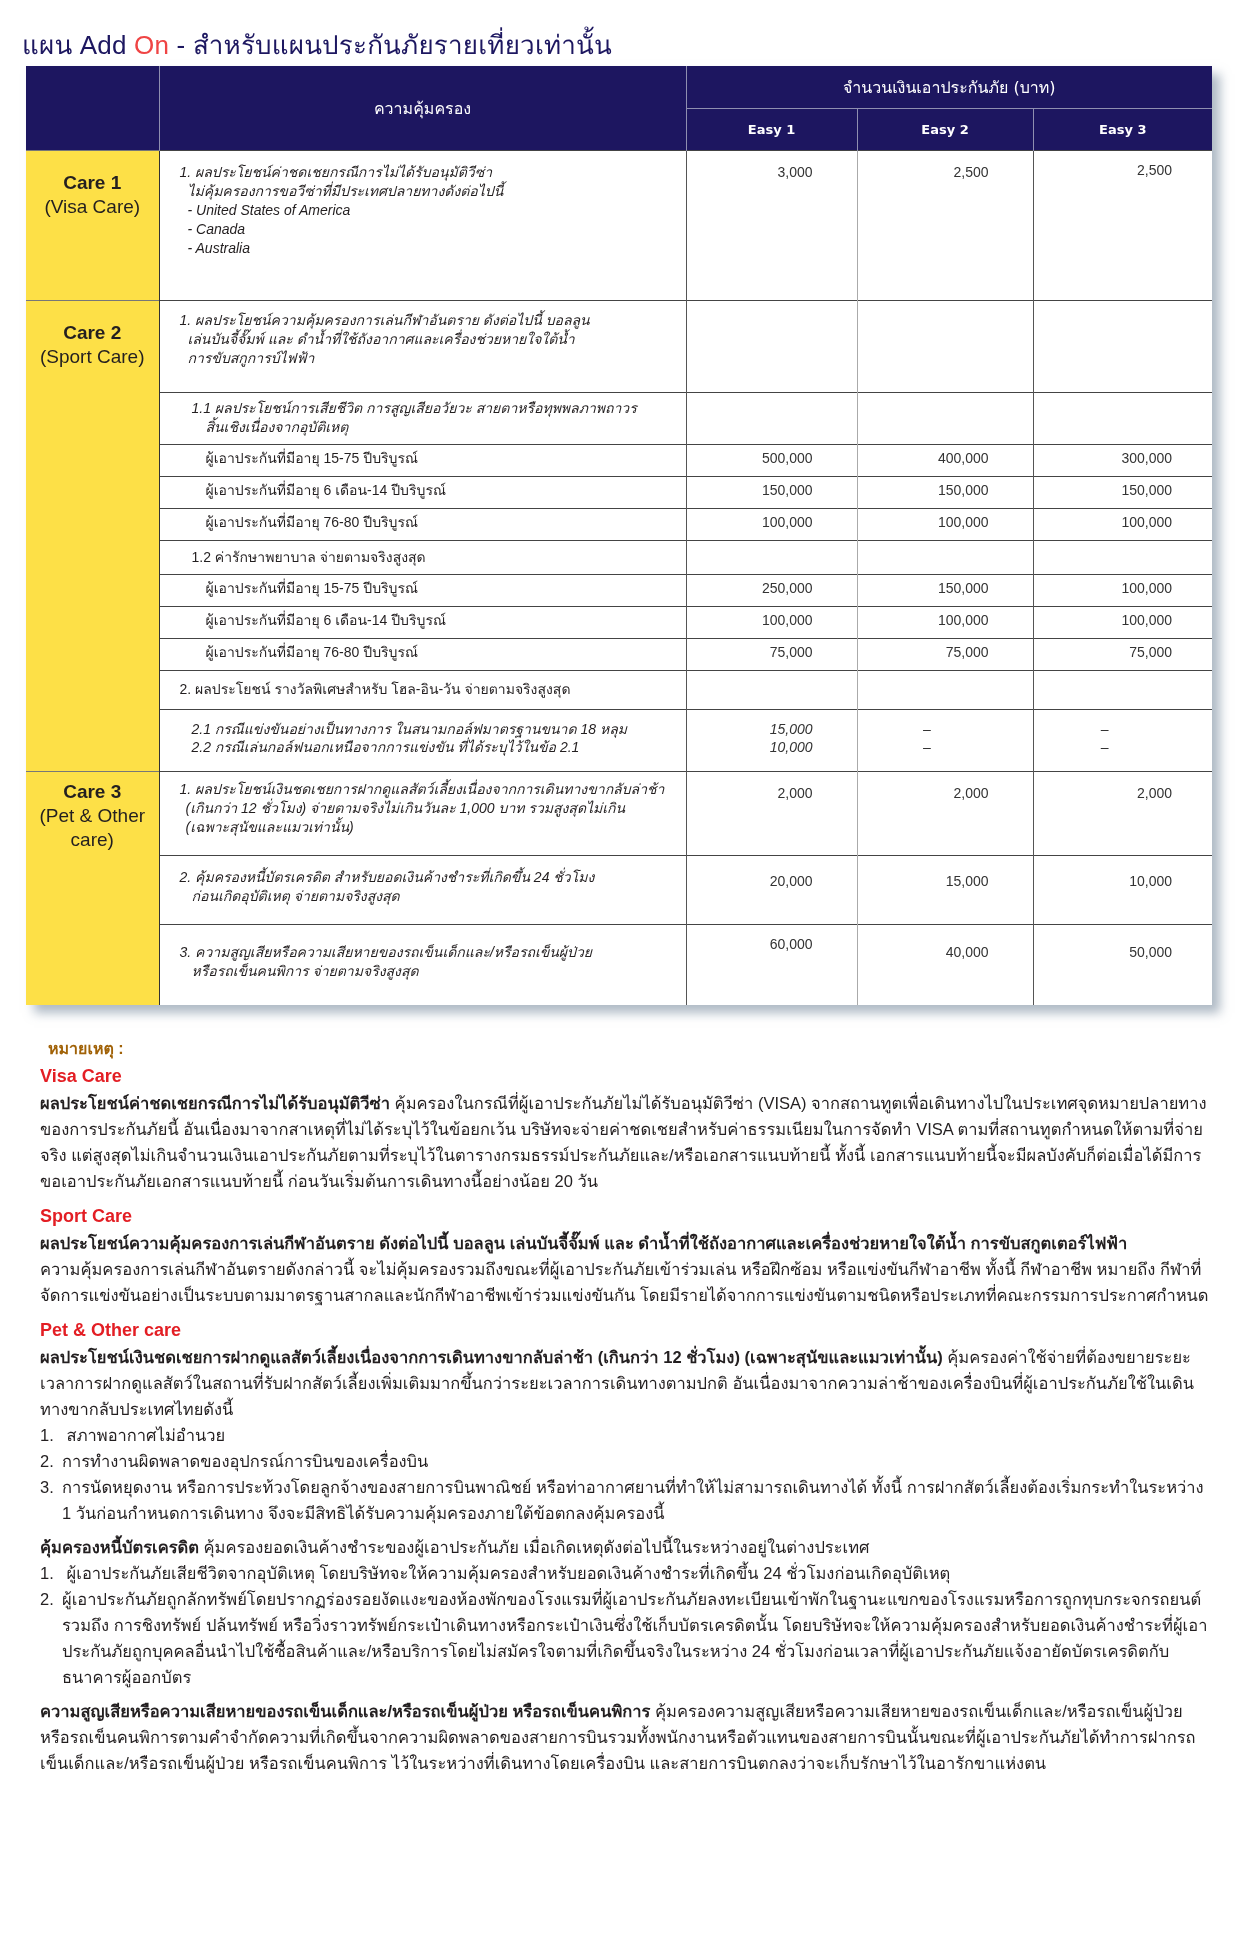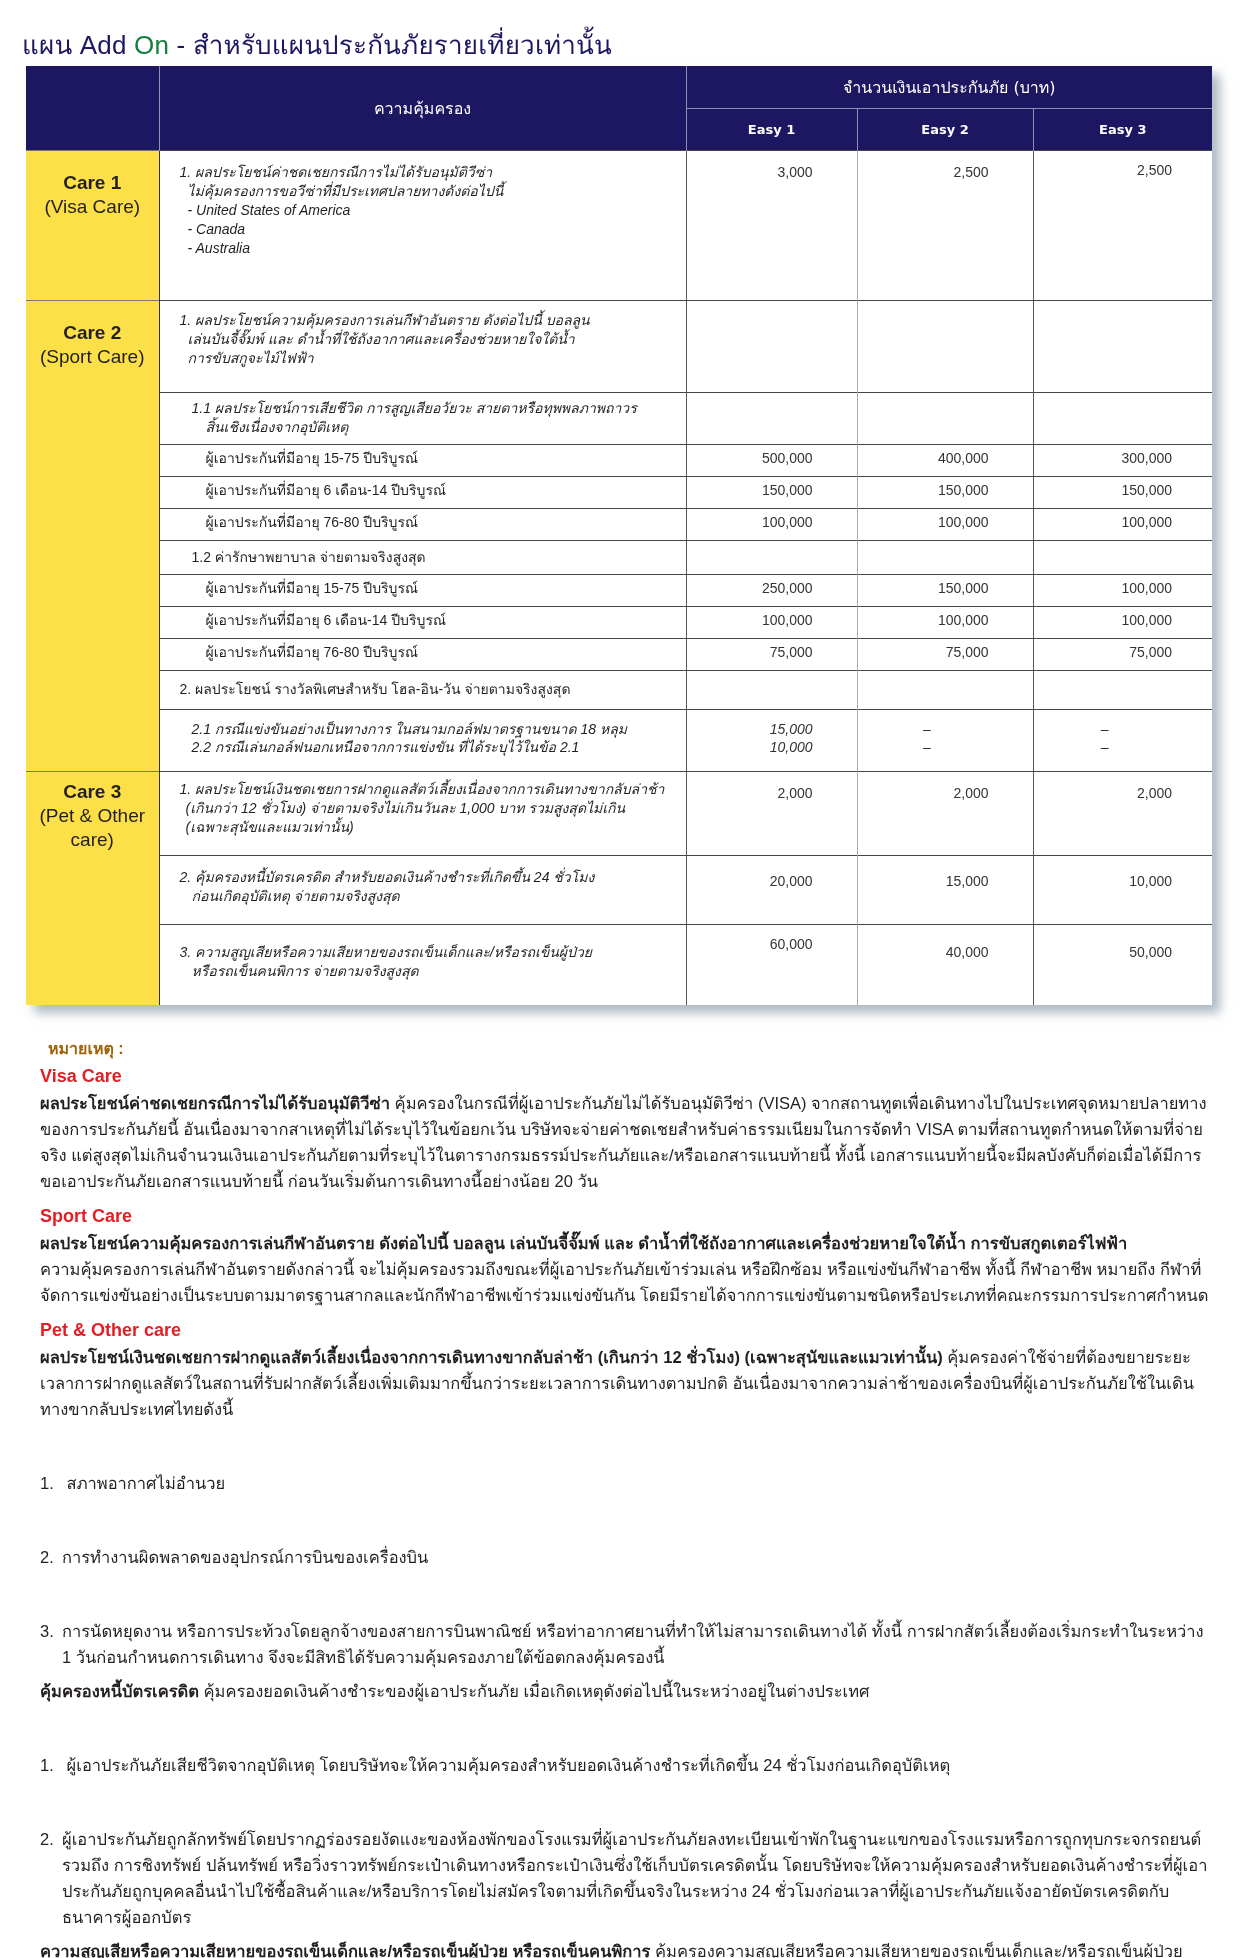--- a/index.html
+++ b/index.html
@@ -1,20 +1,20 @@
 <!DOCTYPE html>
 <html><head>
 <meta charset="utf-8">
 <style>
   html, body { margin:0; padding:0; background:#ffffff; }
   body { width:1241px; height:1958px; position:relative; overflow:hidden;
          font-family:"DejaVu Sans","Liberation Sans",sans-serif; color:#231f20; }
   .title { position:absolute; left:22px; top:24px; font-size:26px; color:#1d1760;
            font-family:"Liberation Sans","DejaVu Sans",sans-serif; letter-spacing:0.2px; white-space:nowrap; }
-  .title .accent { color:#15803d; }
+  .title .accent { color:#ef4444; }
 
   .table-wrap { position:absolute; left:26px; top:66px; width:1186px;
                 box-shadow: 8px 8px 10px rgba(110,130,150,0.55); background:#fff; }
   table { border-collapse:collapse; width:1186px; table-layout:fixed; }
   th { background:#1d1660; color:#ffffff; font-weight:normal; }
   th.cov { font-size:16px; border-right:1px solid #8f8fb0; }
   th.amt { font-size:16px; height:40px; border-bottom:1px solid #8f8fb0; }
   th.easy { font-size:13px; font-weight:bold; height:39px; border-left:1px solid #8f8fb0; }
   td { font-size:13px; line-height:19px; vertical-align:top; border-top:1px solid #444; }
   td.care { background:#fde047; text-align:center; vertical-align:top; padding-top:20px; border-top:1px solid #777;
@@ -31,21 +31,21 @@
   .line { display:block;font-style:italic; }
 
   .notes { position:absolute; left:40px; top:1036px; width:1170px;
            font-family:"Liberation Sans","DejaVu Sans",sans-serif; font-size:16.5px; line-height:26px; color:#231f20; }
   .notes .red { color:#a16207; font-weight:bold; }
   .notes .remark { font-size:16px; margin-left:8px; }
   .notes h3 { margin:0; color:#e31e24; font-size:18px; line-height:28px; }
   .notes p { margin:0 0 8px 0; }
   .notes b { font-weight:bold; }
   .notes ol { margin:0 0 8px 0; padding:0; list-style:none; }
-  .notes ol li { padding-left:22px; text-indent:-22px;margin-top:48px; }
+  .notes ol li { padding-left:22px; text-indent:-22px; }
   .notes ol li .n { display:inline-block; width:22px; text-indent:0; }
 </style>
 </head>
 <body>
 
 <div class="title"><span>แผน Add </span><span class="accent">On</span><span> - สำหรับแผนประกันภัยรายเที่ยวเท่านั้น</span></div>
 
 <div class="table-wrap">
 <table>
   <colgroup>
@@ -81,21 +81,21 @@
       <td class="num" style="padding-top:12px">3,000</td>
       <td class="num e2" style="padding-top:12px">2,500</td>
       <td class="num e3" style="padding-top:10px">2,500</td>
     </tr>
 
     <tr style="height:92px">
       <td class="care" rowspan="11"><span class="care-name">Care 2</span><span>(Sport Care)</span></td>
       <td class="desc" style="padding-top:10px">
         <span class="line">1. ผลประโยชน์ความคุ้มครองการเล่นกีฬาอันตราย ดังต่อไปนี้ บอลลูน</span>
         <span class="line" style="padding-left:8px">เล่นบันจี้จั๊มพ์ และ ดำน้ำที่ใช้ถังอากาศและเครื่องช่วยหายใจใต้น้ำ</span>
-        <span class="line" style="padding-left:8px">การขับสกูจะไม์ไฟฟ้า</span>
+        <span class="line" style="padding-left:8px">การขับสกูการบ์ไฟฟ้า</span>
       </td>
       <td class="num"></td>
       <td class="num e2"></td>
       <td class="num e3"></td>
     </tr>
     <tr style="height:52px">
       <td class="desc l2" style="padding-top:6px">
         <span class="line">1.1 ผลประโยชน์การเสียชีวิต การสูญเสียอวัยวะ สายตาหรือทุพพลภาพถาวร</span>
         <span class="line" style="padding-left:14px">สิ้นเชิงเนื่องจากอุบัติเหตุ</span>
       </td>

